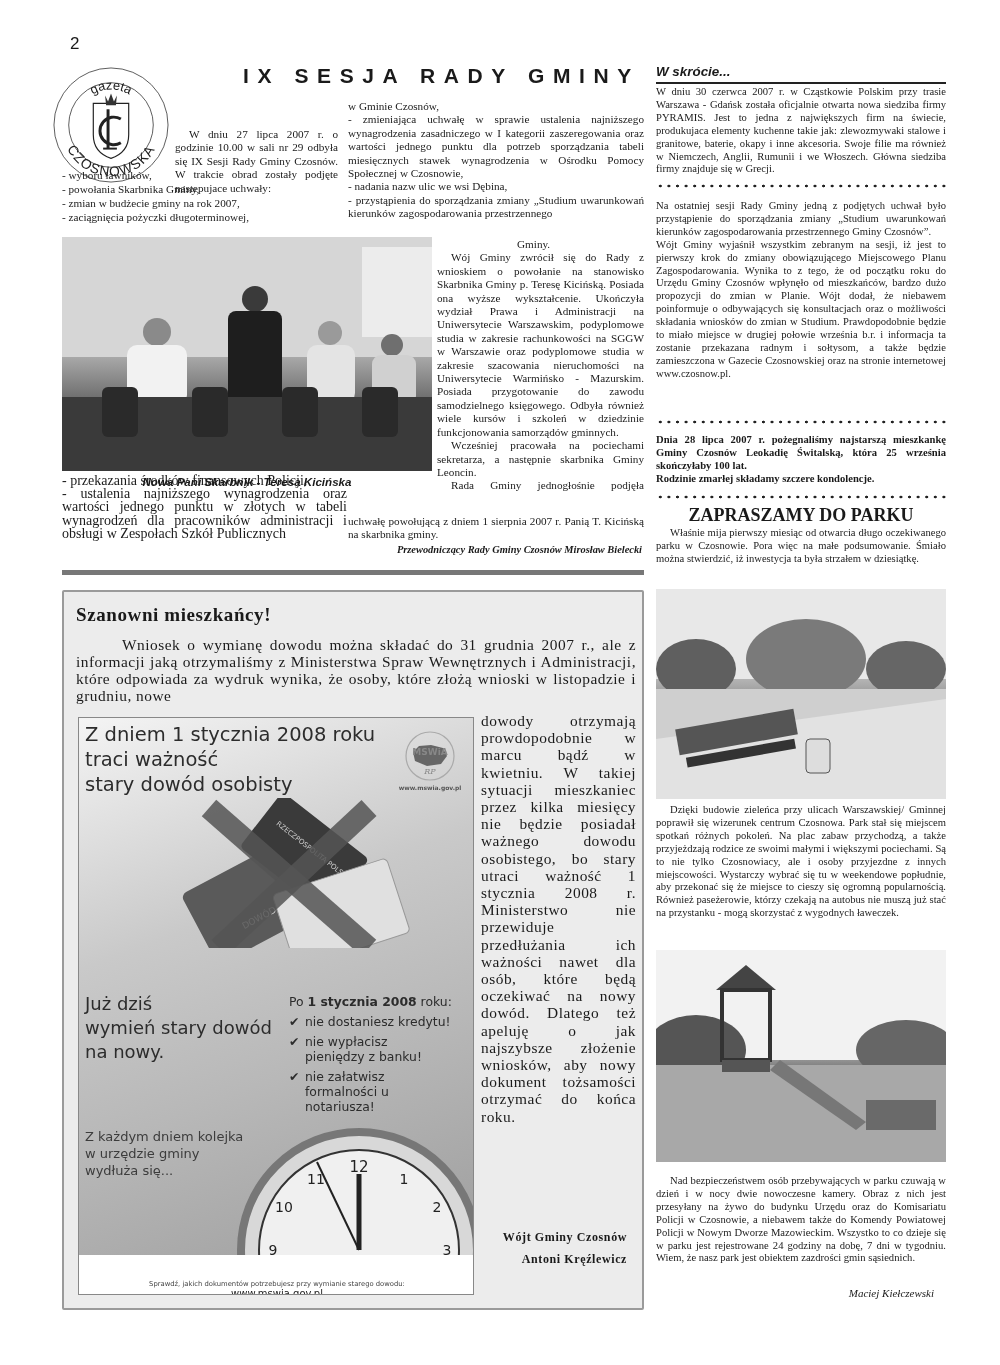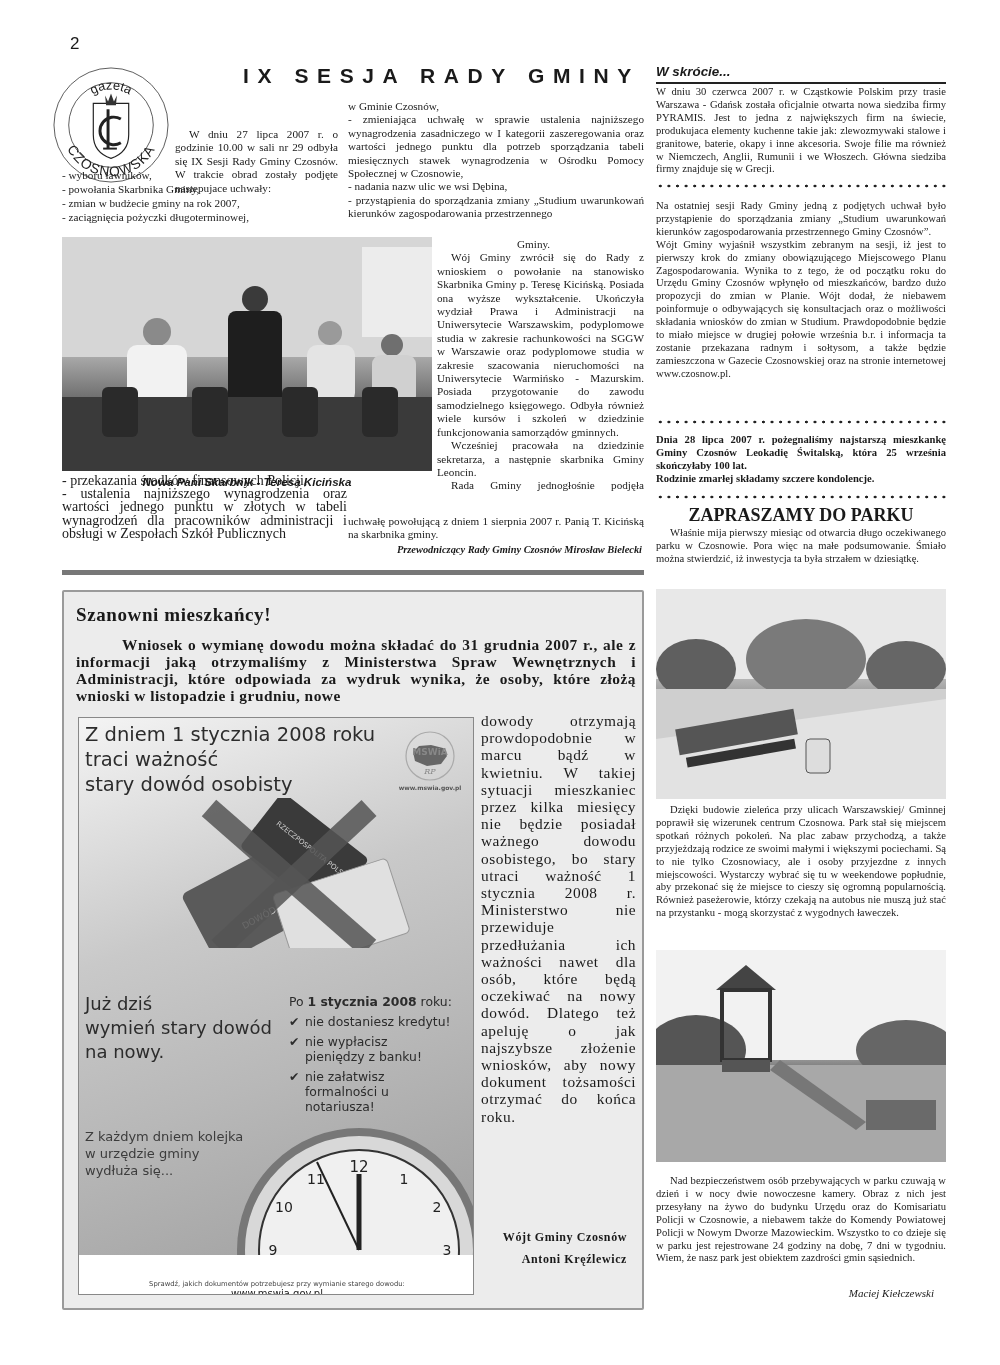--- a/index.html
+++ b/index.html
@@ -26,21 +26,21 @@
   #photo { left: 62px; top: 237px; width: 370px; height: 234px; background: linear-gradient(180deg,#cfcfcf 0%,#bdbdbd 45%,#6b6b6b 70%,#3a3a3a 100%); overflow: hidden; }
   #photo-caption { left: 62px; top: 475px; width: 370px; text-align: center; font-family: "Liberation Sans", sans-serif; font-style: italic; font-weight: bold; font-size: 11.6px; }
   #list2 { left: 62px; top: 474px; width: 285px; font-size: 14px; line-height: 13.2px; text-align: justify; }
   #col2-bottom { left: 348px; top: 515px; width: 296px; }
   #signature1 { left: 340px; top: 544px; width: 302px; text-align: right; font-style: italic; font-weight: bold; font-size: 10.4px; }
   #rule-main { left: 62px; top: 570px; width: 582px; height: 5px; background: #777; }
 
   
   #notice { left: 62px; top: 590px; width: 582px; height: 720px; background: #ececec; border: 2px solid #9a9a9a; border-radius: 2px; }
   #notice-title { left: 76px; top: 604px; font-size: 19px; font-weight: bold; letter-spacing: 0.6px; }
-  #notice-text-top { left: 76px; top: 636px; width: 560px; font-size: 15.4px; line-height: 17px; text-align: justify; letter-spacing: 0.5px; font-weight: bold; }
+  #notice-text-top { left: 76px; top: 636px; width: 560px; font-size: 15.4px; line-height: 17px; text-align: justify; letter-spacing: 0.5px; }
   #notice-text-right { left: 481px; top: 712px; width: 155px; font-size: 15.4px; line-height: 17.2px; text-align: justify; letter-spacing: 0.5px; }
   #notice-sign { left: 470px; top: 1226px; width: 157px; text-align: right; font-weight: bold; font-size: 12px; line-height: 22px; letter-spacing: 0.6px; }
 
   
   #poster { left: 78px; top: 717px; width: 396px; height: 578px; background: linear-gradient(160deg,#f4f4f4 0%,#c9c9c9 35%,#b8b8b8 60%,#9a9a9a 100%); overflow: hidden; border: 1px solid #888; }
   .poster-h { font-family: "DejaVu Sans", sans-serif; color: #2c2c2c; }
   #poster-headline { left: 6px; top: 4px; font-size: 19.5px; line-height: 25px; }
   #mswia-logo { left: 318px; top: 10px; width: 66px; height: 66px; }
   #poster-left { left: 6px; top: 274px; font-size: 18px; line-height: 24px; }
   #poster-queue { left: 6px; top: 410px; font-size: 13px; line-height: 17px; color: #3c3c3c; }
@@ -126,21 +126,21 @@
     <rect x="130" y="150" width="36" height="50" rx="6" fill="#2a2a2a"></rect>
     <rect x="220" y="150" width="36" height="50" rx="6" fill="#2a2a2a"></rect>
     <rect x="300" y="150" width="36" height="50" rx="6" fill="#2a2a2a"></rect>
   </svg>
 </div>
 <div id="photo-caption" class="abs">Nowa Pani Skarbnik - Teresa Kicińska</div>
 
 <div id="col2-right" class="abs body-txt">
   <p style="padding-left:80px">Gminy.</p>
   <p class="ind">Wój Gminy zwrócił się do Rady z wnioskiem o powołanie na stanowisko Skarbnika Gminy p. Teresę Kicińską. Posiada ona wyższe wykształcenie. Ukończyła wydział Prawa i Administracji na Uniwersytecie Warszawskim, podyplomowe studia w zakresie rachunkowości na SGGW w Warszawie oraz podyplomowe studia w zakresie szacowania nieruchomości na Uniwersytecie Warmińsko - Mazurskim. Posiada przygotowanie do zawodu samodzielnego księgowego. Odbyła również wiele kursów i szkoleń w dziedzinie funkcjonowania samorządów gminnych.</p>
-  <p class="ind">Wcześniej pracowała na dziedzinie sekretarza, a następnie skarbnika Gminy Leoncin.</p>
+  <p class="ind">Wcześniej pracowała na pociechami sekretarza, a następnie skarbnika Gminy Leoncin.</p>
   <p class="ind" style="text-align-last: justify;">Rada Gminy jednogłośnie podjęła</p>
 </div>
 
 <div id="list2" class="abs">
   <div>- przekazania środków finansowych Policji,</div>
   <div>- ustalenia najniższego wynagrodzenia oraz wartości jednego punktu w złotych w tabeli wynagrodzeń dla pracowników administracji i obsługi w Zespołach Szkół Publicznych</div>
 </div>
 
 <p id="col2-bottom" class="abs body-txt">uchwałę powołującą z dniem 1 sierpnia 2007 r. Panią T. Kicińską na skarbnika gminy.</p>
 <div id="signature1" class="abs">Przewodniczący Rady Gminy Czosnów Mirosław Bielecki</div>

